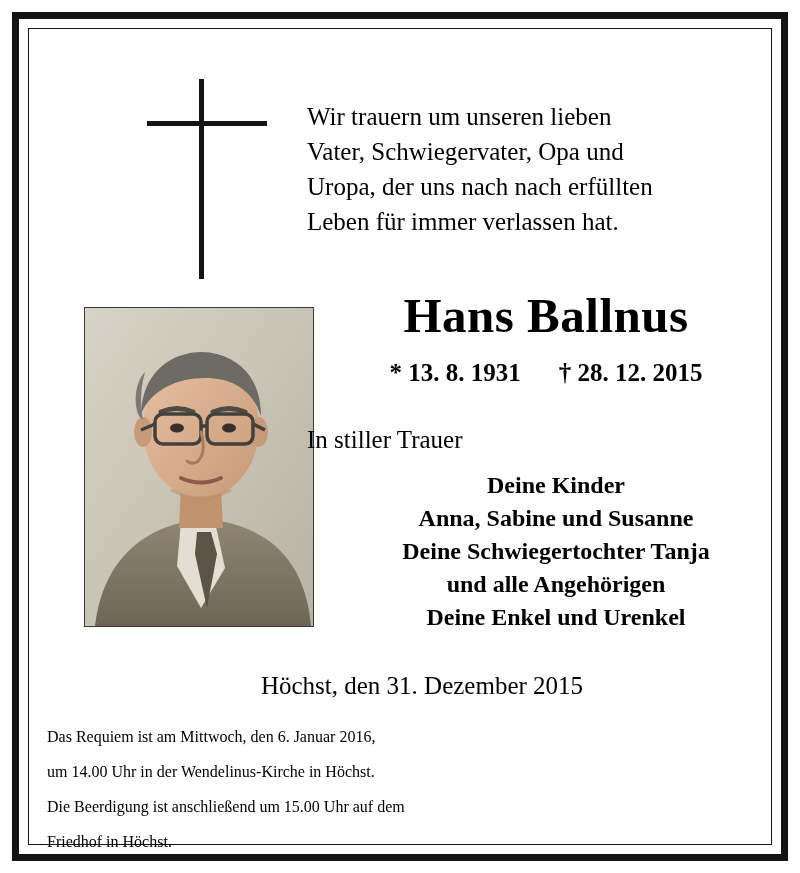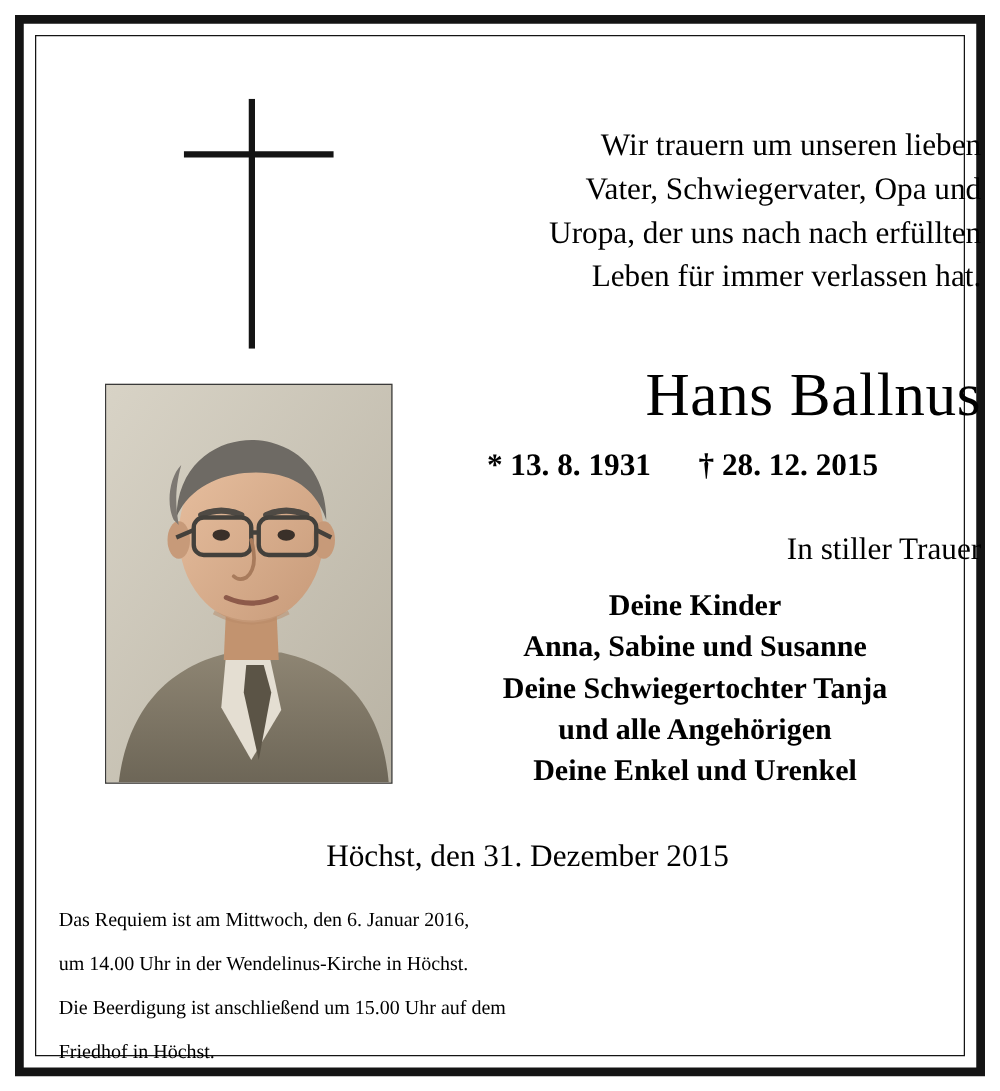--- a/index.html
+++ b/index.html
@@ -59,50 +59,50 @@
     background: #cfcac0;
   }
   .portrait svg { display: block; width: 100%; height: 100%; }
 
   
   .lede {
     position: absolute;
     left: 278px;
     top: 70px;
     width: 478px;
-    text-align: right;
+    text-align: left;
     font-size: 25px;
     line-height: 35px;
   }
   .name {
     position: absolute;
     left: 278px;
     top: 258px;
     width: 478px;
-    text-align: right;
+    text-align: center;
     font-size: 49px;
-    font-weight: normal;
+    font-weight: bold;
     letter-spacing: 0.5px;
   }
   .dates {
     position: absolute;
     left: 278px;
     top: 330px;
     width: 478px;
     text-align: center;
     font-size: 25px;
     font-weight: bold;
   }
   .dates .gap { display: inline-block; width: 38px; }
   .mourning-intro {
     position: absolute;
     left: 278px;
     top: 397px;
     width: 478px;
-    text-align: right;
+    text-align: left;
     font-size: 25px;
   }
   .family {
     position: absolute;
     left: 288px;
     top: 440px;
     width: 478px;
     text-align: center;
     font-size: 24px;
     font-weight: bold;

